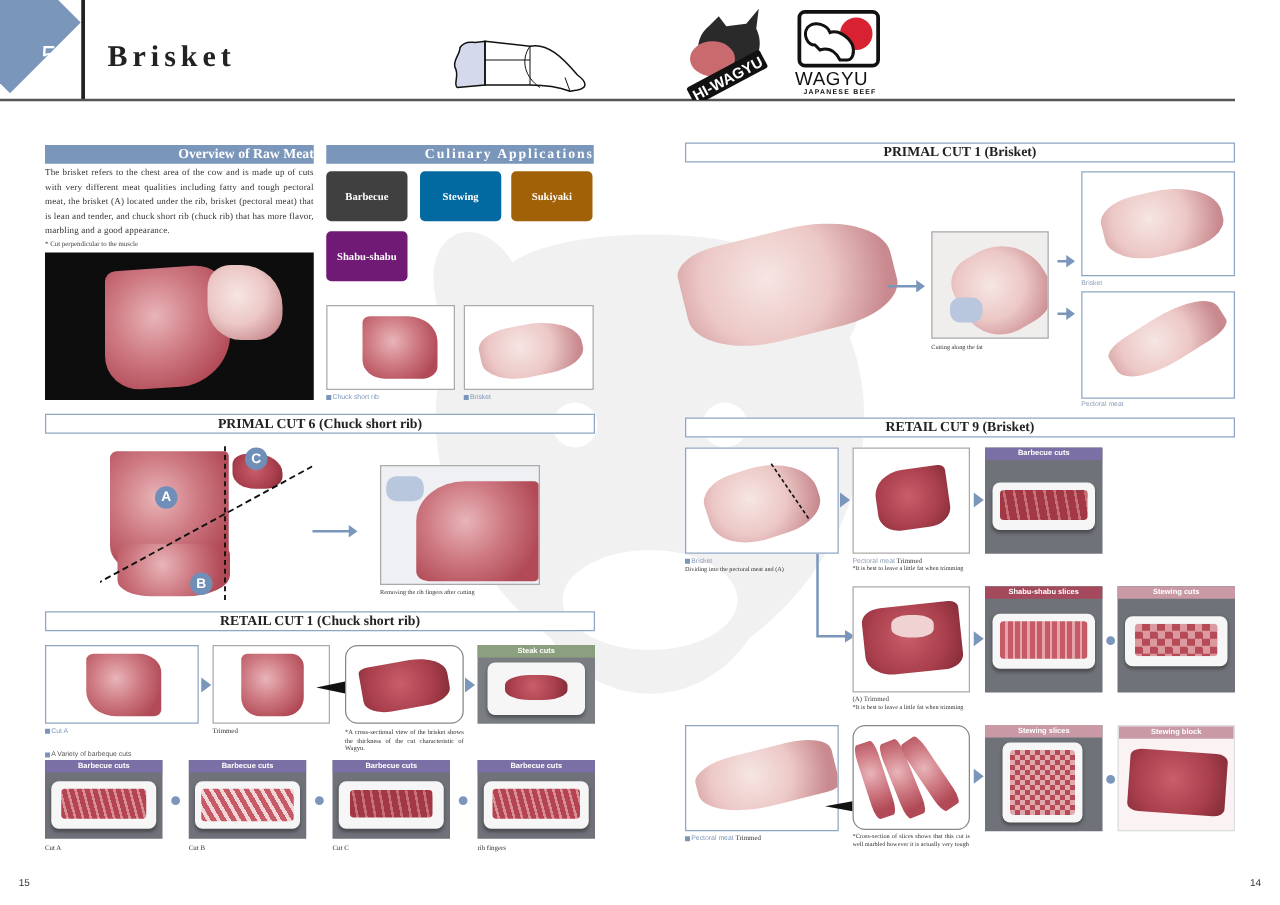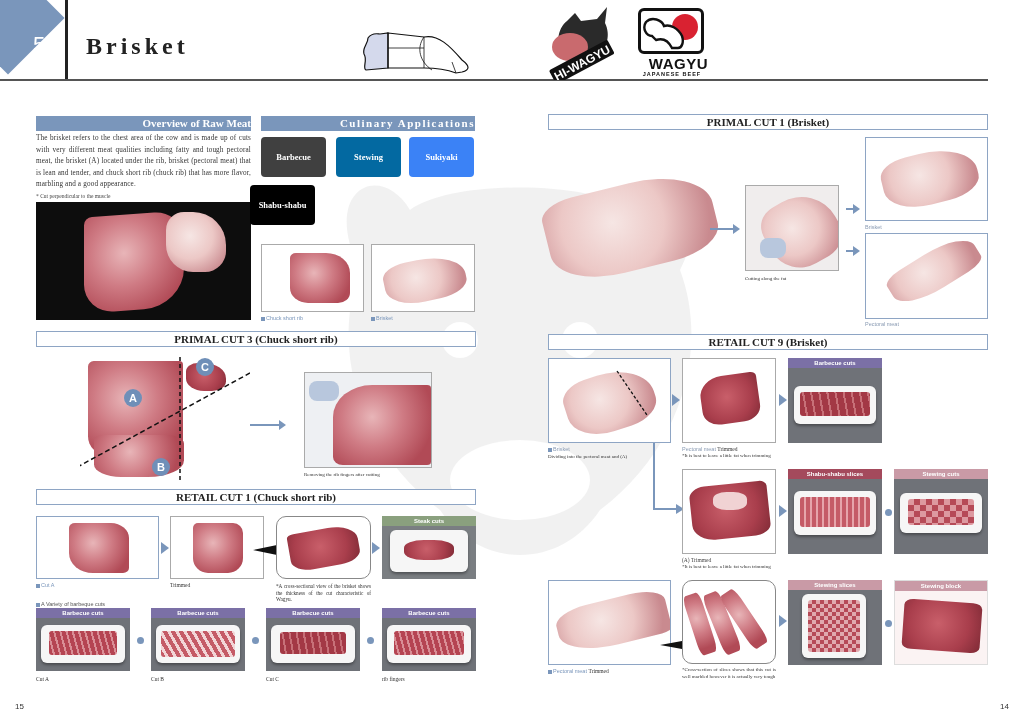--- a/index.html
+++ b/index.html
@@ -12,21 +12,21 @@
   .vbar { position: absolute; left: 65px; top: 0; width: 3px; height: 80px; background: #222; }
   .title { position: absolute; left: 86px; top: 33px; font-family: "Liberation Serif", serif; font-weight: bold; font-size: 24px; letter-spacing: 4px; color: #222; }
   .header-rule { position: absolute; left: 0; top: 79px; width: 988px; height: 2px; background: #555; }
 
   .cow-diagram { position: absolute; left: 358px; top: 28px; width: 120px; height: 48px; }
 
   .logo-hiwagyu { position: absolute; left: 545px; top: 5px; width: 70px; height: 75px; }
   .logo-wagyu { position: absolute; left: 636px; top: 8px; width: 72px; height: 70px; }
   .logo-wagyu .box { position: absolute; left: 2px; top: 0; width: 66px; height: 46px; border: 3px solid #111; border-radius: 6px; }
   .logo-wagyu .sun { position: absolute; left: 36px; top: 6px; width: 26px; height: 26px; border-radius: 50%; background: #d92231; }
-  .logo-wagyu .word { position: absolute; left: 0; top: 47px; width: 72px; text-align: right; font-family: "Liberation Sans", sans-serif; font-weight: bold; font-size: 15px; letter-spacing: 0.5px; color: #111; }
+  .logo-wagyu .word { position: absolute; left: 0; top: 47px; width: 72px; text-align: left; font-family: "Liberation Sans", sans-serif; font-weight: normal; font-size: 15px; letter-spacing: 0.5px; color: #111; }
   .logo-wagyu .sub { position: absolute; left: 0; top: 63px; width: 72px; text-align: center; font-family: "Liberation Sans", sans-serif; font-weight: bold; font-size: 5.5px; letter-spacing: 1px; color: #111; }
 
   
   .bar-filled { position: absolute; height: 15px; background: #7a96bb; color: #fff; font-weight: bold; font-size: 11px; text-align: right; line-height: 15px; }
   .bar-outline { position: absolute; height: 16px; border: 1px solid #8ea5c4; background: #fff; color: #222; font-weight: bold; font-size: 11px; text-align: center; line-height: 14px; }
 
   .para { position: absolute; font-size: 7.2px; line-height: 11.5px; text-align: justify; color: #333; letter-spacing: 0.15px; }
   .note { position: absolute; font-size: 5.5px; color: #444; }
 
   .app-tile { position: absolute; width: 65px; height: 40px; border-radius: 4px; color: #fff; font-weight: bold; font-size: 8.5px; display: flex; align-items: center; justify-content: center; }
@@ -110,33 +110,33 @@
 <div class="para" style="left:36px;top:133px;width:215px;">The brisket refers to the chest area of the cow and is made up of cuts with very different meat qualities including fatty and tough pectoral meat, the brisket (A) located under the rib, brisket (pectoral meat) that is lean and tender, and chuck short rib (chuck rib) that has more flavor, marbling and a good appearance.</div>
 <div class="note" style="left:36px;top:193px;">* Cut perpendicular to the muscle</div>
 <div class="photo" style="left:36px;top:202px;width:215px;height:118px;background:#0d0d0d;">
   <div class="meat marbled ribs" style="left:48px;top:12px;width:100px;height:96px;border-radius:8% 30% 40% 30%;transform:skewY(-4deg);"></div>
   <div class="meat fatty" style="left:130px;top:10px;width:60px;height:60px;"></div>
 </div>
 
 <div class="bar-filled" style="left:261px;top:116px;width:214px;letter-spacing:1.5px;">Culinary Applications</div>
 <div class="app-tile" style="left:261px;top:137px;background:#404040;">Barbecue</div>
 <div class="app-tile" style="left:336px;top:137px;background:#0369a1;">Stewing</div>
-<div class="app-tile" style="left:409px;top:137px;background:#3b82f6;">Sukiyaki</div>
-<div class="app-tile" style="left:250px;top:185px;background:#000000;">Shabu-shabu</div>
+<div class="app-tile" style="left:409px;top:137px;background:#a16207;">Sukiyaki</div>
+<div class="app-tile" style="left:261px;top:185px;background:#701a75;">Shabu-shabu</div>
 
 <div class="photo thin" style="left:261px;top:244px;width:103px;height:68px;">
   <div class="meat marbled ribs" style="left:28px;top:8px;width:60px;height:50px;border-radius:10% 40% 20% 30%;"></div>
 </div>
 <div class="caption-blue" style="left:261px;top:315px;"><span class="sq"></span><span>Chuck short rib</span></div>
 <div class="photo thin" style="left:371px;top:244px;width:104px;height:68px;">
   <div class="meat fatty" style="left:12px;top:14px;width:82px;height:42px;transform:rotate(-12deg);"></div>
 </div>
 <div class="caption-blue" style="left:371px;top:315px;"><span class="sq"></span><span>Brisket</span></div>
 
-<div class="bar-outline" style="left:36px;top:331px;width:440px;">PRIMAL CUT 3 (Chuck short rib)</div>
+<div class="bar-outline" style="left:36px;top:331px;width:440px;">PRIMAL CUT 6 (Chuck short rib)</div>
 <div class="photo" style="left:80px;top:355px;width:170px;height:130px;">
   <div class="meat marbled ribs" style="left:8px;top:6px;width:95px;height:94px;border-radius:6% 4% 8% 20%;"></div>
   <div class="meat marbled" style="left:14px;top:80px;width:90px;height:42px;border-radius:10% 20% 40% 30%;"></div>
   <div class="meat lean" style="left:106px;top:8px;width:40px;height:28px;"></div>
   <svg style="position:absolute;left:0;top:0;width:170px;height:130px">
     <line x1="100" y1="2" x2="100" y2="128" stroke="#111" stroke-width="1.5" stroke-dasharray="4 3"></line>
     <line x1="-10" y1="116" x2="170" y2="18" stroke="#111" stroke-width="1.5" stroke-dasharray="5 3"></line>
   </svg>
   <div class="label-circle" style="left:44px;top:34px;">A</div>
   <div class="label-circle" style="left:72px;top:103px;">B</div>

